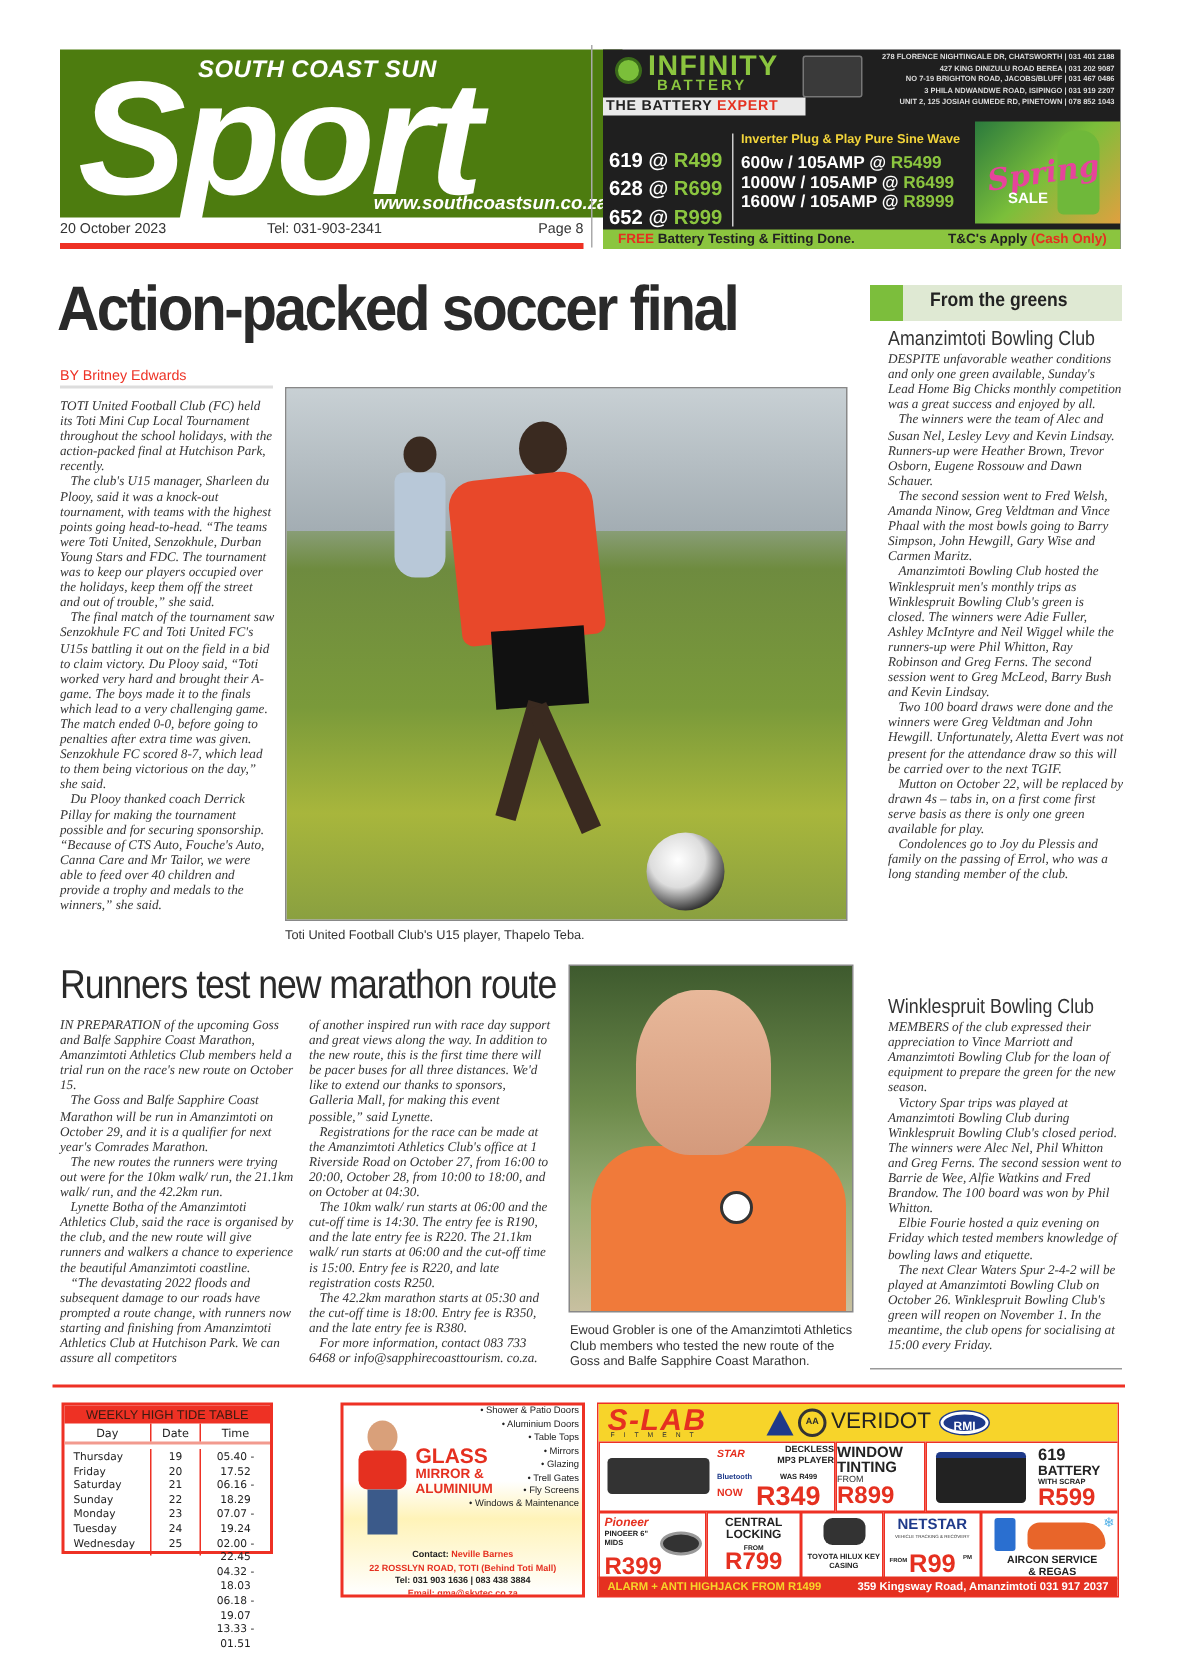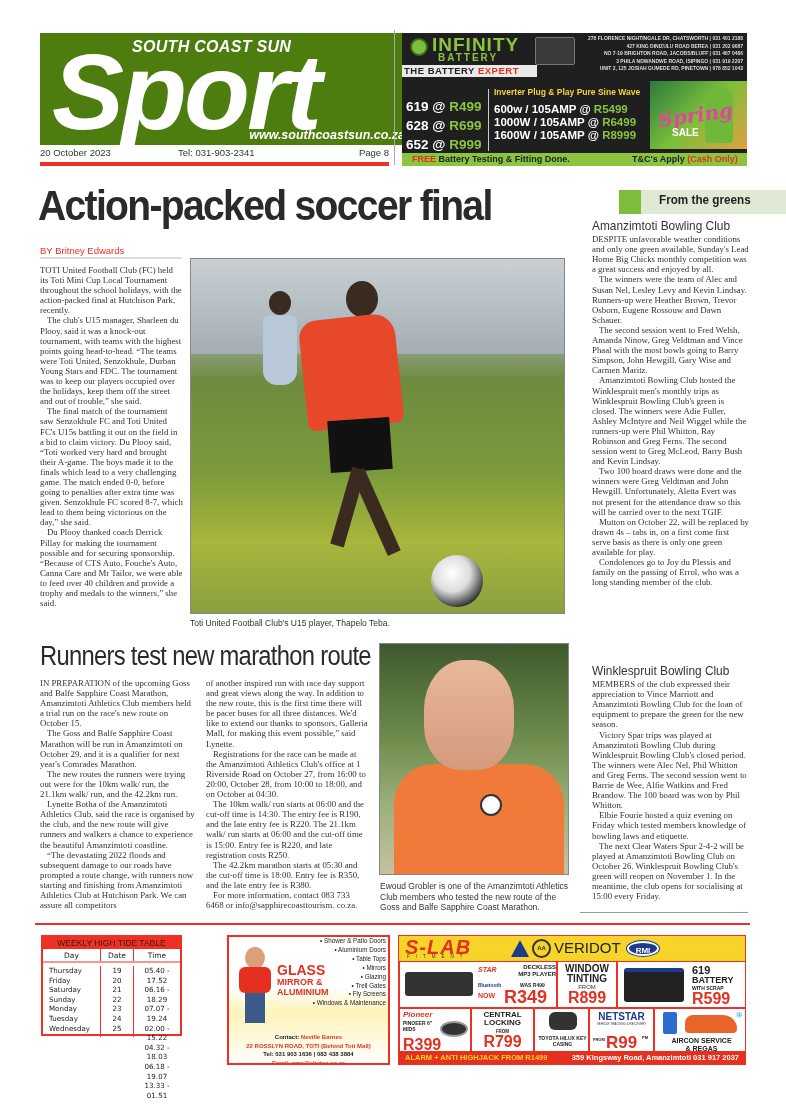--- a/index.html
+++ b/index.html
@@ -41,21 +41,21 @@
   .inf-footer { position: absolute; left: 0; bottom: 0; width: 345px; height: 13px; background: #8bc53f; font-size: 9px; font-weight: bold; color: #222; line-height: 13px; padding-left: 10px; }
   .inf-footer b.red { color: #e53020; }
   .inf-footer .tc { position: absolute; left: 230px; top: 0; }
 
   
   .headline { left: 38px; top: 181px; font-family: "Liberation Sans", sans-serif; font-weight: bold; font-size: 42px; color: #2a2a2a; letter-spacing: -1.8px; transform: scaleX(0.93); transform-origin: left top; line-height: 50px; }
   .byline { left: 40px; top: 245px; font-family: "Liberation Sans", sans-serif; font-weight: normal; font-size: 9.5px; color: #ee3124; }
   .byline-rule { left: 40px; top: 257px; width: 142px; height: 2px; background: #ddd; }
 
   .body-text { font-size: 8.8px; line-height: 10.1px; color: #333; text-align: left; }
-  .body-text p { text-indent: 0; }
+  .body-text p { text-indent: 0; font-style: italic; }
   .body-text p + p { text-indent: 7px; }
 
   .col-a { left: 40px; top: 265px; width: 143px; }
   .photo1 { left: 190px; top: 258px; width: 375px; height: 356px; background: linear-gradient(180deg,#b7c2c8 0%,#a9b4ba 18%,#6e8b3f 34%,#7a9a3a 60%,#a8b63c 80%,#8aa040 100%); border: 1px solid #888; overflow: hidden; }
   .p1-wall { position: absolute; left: 0; top: 0; width: 100%; height: 95px; background: linear-gradient(180deg,#c8d0d4,#a3adb3); }
   .p1-head { position: absolute; left: 155px; top: 22px; width: 32px; height: 36px; border-radius: 50%; background: #3a2a20; }
   .p1-shirt { position: absolute; left: 112px; top: 58px; width: 96px; height: 110px; background: #e8482a; border-radius: 18px 22px 8px 8px; transform: rotate(-6deg); }
   .p1-shorts { position: absolute; left: 138px; top: 160px; width: 62px; height: 52px; background: #111; transform: rotate(-4deg); }
   .p1-leg1 { position: absolute; left: 150px; top: 208px; width: 14px; height: 80px; background: #3a2a20; transform: rotate(16deg); }
   .p1-leg2 { position: absolute; left: 178px; top: 208px; width: 14px; height: 90px; background: #3a2a20; transform: rotate(-24deg); }
@@ -69,21 +69,21 @@
   .headline2 { left: 40px; top: 640px; font-family: "Liberation Sans", sans-serif; font-size: 27px; color: #2a2a2a; letter-spacing: -0.8px; transform: scaleX(0.88); transform-origin: left top; line-height: 32px; }
   .col-b { left: 40px; top: 678px; width: 157px; }
   .col-c { left: 206px; top: 678px; width: 163px; }
   .photo2 { left: 379px; top: 643px; width: 190px; height: 232px; background: linear-gradient(180deg,#3e5a2e,#6c8a4a 40%,#9bb07a 70%,#c8c0a0); border: 1px solid #888; overflow: hidden; }
   .p2-head { position: absolute; left: 44px; top: 16px; width: 90px; height: 110px; border-radius: 45% 45% 40% 40%; background: linear-gradient(180deg,#e8b89a,#d49a7c); }
   .p2-shirt { position: absolute; left: 14px; top: 120px; width: 170px; height: 120px; background: #f07a3a; border-radius: 40px 40px 0 0; }
   .p2-logo { position: absolute; left: 100px; top: 150px; width: 22px; height: 22px; border-radius: 50%; background: #fff; border: 2px solid #333; }
   .caption2 { left: 380px; top: 881px; width: 190px; font-family: "Liberation Sans", sans-serif; font-size: 8.5px; line-height: 10.5px; color: #333; }
 
   
-  .greens-head { left: 580px; top: 190px; width: 168px; height: 24px; background: #dfe9d3; margin-left: 39px; }
+  .greens-head { left: 580px; top: 190px; width: 168px; height: 24px; background: #dfe9d3; }
   .greens-block { position: absolute; left: 0; top: 0; width: 22px; height: 24px; background: #7cbe3c; }
   .greens-title { position: absolute; left: 40px; top: 2px; font-family: "Liberation Sans", sans-serif; font-weight: bold; font-size: 13px; color: #222; transform: scaleX(0.9); transform-origin: left top; }
   .greens-sub { font-family: "Liberation Sans", sans-serif; font-size: 13.5px; color: #333; transform: scaleX(0.88); transform-origin: left top; white-space: nowrap; }
   .col-d { left: 592px; top: 238px; width: 157px; }
   .col-e { left: 592px; top: 688px; width: 157px; }
   .greens-rule { left: 580px; top: 912px; width: 168px; height: 1px; background: #999; }
 
   
   .bottom-rule { left: 35px; top: 923px; width: 715px; height: 2px; background: #ee3124; }
 
@@ -276,21 +276,21 @@
       <span>21</span>
       <span>22</span>
       <span>23</span>
       <span>24</span>
       <span>25</span>
     </div>
     <div class="t-time">
       <span>05.40 - 17.52</span>
       <span>06.16 - 18.29</span>
       <span>07.07 - 19.24</span>
-      <span>02.00 - 15.22</span>
+      <span>02.00 - 22.45</span>
       <span>04.32 - 18.03</span>
       <span>06.18 - 19.07</span>
       <span>13.33 - 01.51</span>
     </div>
   </div>
 </div>
 
 <div class="abs glass">
   <div class="g-man">
     <div class="hd"></div>
@@ -333,21 +333,21 @@
   <div class="s-cell" style="left:0;top:25px;width:158px;height:47px">
     <div class="s-device" style="left:5px;top:10px;width:68px;height:24px"></div>
     <div class="abs" style="left:78px;top:4px;color:#e53020;font-size:7px;font-weight:bold;font-style:italic">STAR</div>
     <div class="abs s-small" style="left:112px;top:2px;width:44px;line-height:7px;text-align:right">DECKLESS MP3 PLAYER</div>
     <div class="abs" style="left:78px;top:20px;font-size:5px;font-weight:bold;color:#1e3a8a">Bluetooth</div>
     <div class="abs s-small" style="left:120px;top:20px;font-size:5px">WAS R499</div>
     <div class="abs s-big" style="left:78px;top:30px;font-size:7px">NOW</div>
     <div class="abs s-big" style="left:104px;top:25px;font-size:18px">R349</div>
   </div>
 
-  <div class="s-cell" style="left:158px;top:25px;width:60px;height:47px;text-align:center">
+  <div class="s-cell" style="left:158px;top:25px;width:60px;height:47px;">
     <div class="s-small" style="font-size:10px;line-height:10px;margin-top:2px">WINDOW</div>
     <div class="s-small" style="font-size:10px;line-height:10px">TINTING</div>
     <div style="font-size:6px;color:#333">FROM</div>
     <div class="s-big" style="font-size:16px;line-height:16px">R899</div>
   </div>
 
   <div class="s-cell" style="left:218px;top:25px;width:130px;height:47px">
     <div class="s-device" style="left:6px;top:6px;width:60px;height:34px;background:#222;border-top:4px solid #1e3a8a"></div>
     <div class="abs s-small" style="left:74px;top:2px;font-size:11px">619</div>
     <div class="abs s-small" style="left:74px;top:13px;font-size:9px">BATTERY</div>

